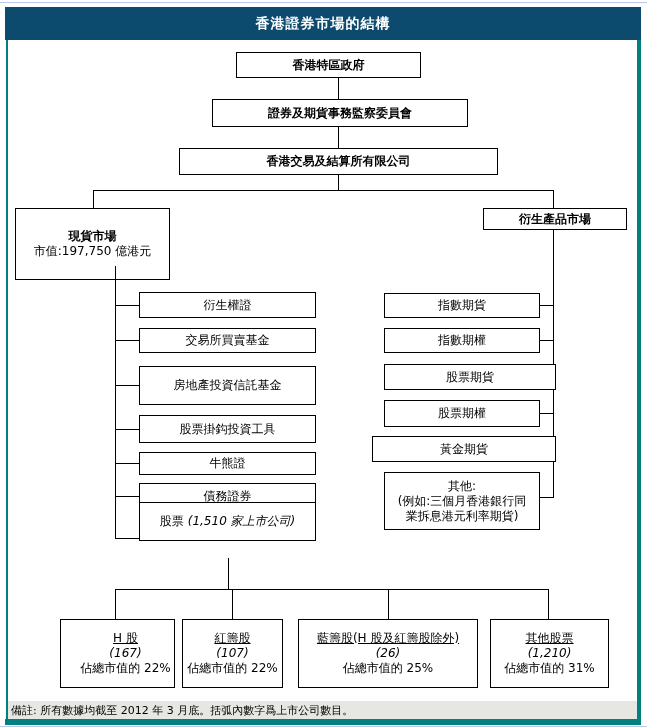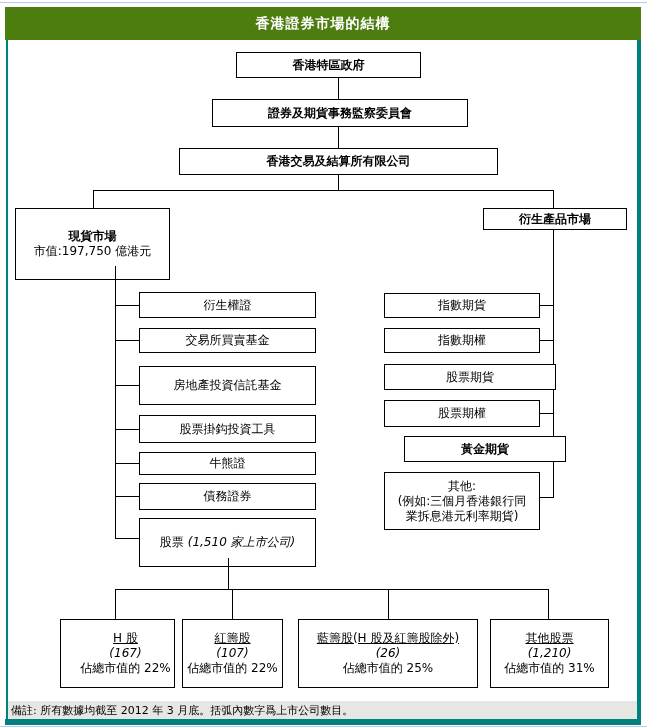--- a/index.html
+++ b/index.html
@@ -2,21 +2,21 @@
 <html><head>
 <meta charset="utf-8">
 <style>
   html,body{margin:0;padding:0;background:#ffffff;}
   .page{
     position:relative;width:647px;height:728px;background:#ffffff;overflow:hidden;
     font-family:"DejaVu Sans","Liberation Sans",sans-serif;color:#000;
   }
   .edge-line{position:absolute;height:1px;background:#b9c8ec;}
   .titlebar{
-    position:absolute;left:5px;top:7px;width:636px;height:33px;background:#4d7c0f;
+    position:absolute;left:5px;top:7px;width:636px;height:33px;background:#0c4a6e;
     display:flex;align-items:center;justify-content:center;
     color:#ffffff;font-weight:bold;font-size:14px;letter-spacing:1px;
   }
   .frame-left{position:absolute;left:6px;top:40px;width:2px;height:680px;background:#00807e;}
   .frame-right{position:absolute;left:637px;top:40px;width:4px;height:680px;background:#00807e;}
   .frame-bottom{position:absolute;left:5px;top:719px;width:636px;height:6px;background:#00807e;}
   .footerbar{
     position:absolute;left:8px;top:701px;width:629px;height:18px;background:#e6e6e3;
     display:flex;align-items:center;font-size:11px;padding-left:3px;box-sizing:border-box;
   }
@@ -89,21 +89,21 @@
   </div>
   <div class="nbox" style="left:139px;top:415px;width:177px;height:28px;">
     <span>股票掛鈎投資工具</span>
   </div>
   <div class="nbox" style="left:139px;top:452px;width:177px;height:23px;">
     <span>牛熊證</span>
   </div>
   <div class="nbox" style="left:139px;top:483px;width:177px;height:27px;">
     <span>債務證券</span>
   </div>
-  <div class="nbox" style="left:139px;top:518px;width:177px;height:49px;">
+  <div class="nbox" style="left:139px;top:502px;width:177px;height:39px;">
     <span class="row">
       <span>股票</span>
       <span class="ital">(1,510  家上市公司)</span>
     </span>
   </div>
 
   <div class="line" style="left:553px;top:230px;width:1px;height:268px;"></div>
   <div class="line" style="left:540px;top:305px;width:14px;height:1px;"></div>
   <div class="line" style="left:540px;top:340px;width:14px;height:1px;"></div>
   <div class="line" style="left:540px;top:377px;width:14px;height:1px;"></div>
@@ -116,21 +116,21 @@
   </div>
   <div class="nbox" style="left:384px;top:328px;width:156px;height:25px;">
     <span>指數期權</span>
   </div>
   <div class="nbox" style="left:384px;top:364px;width:172px;height:26px;">
     <span>股票期貨</span>
   </div>
   <div class="nbox" style="left:384px;top:400px;width:156px;height:27px;">
     <span>股票期權</span>
   </div>
-  <div class="nbox" style="left:404px;top:436px;width:162px;height:26px;font-weight:bold;">
+  <div class="nbox" style="left:372px;top:436px;width:184px;height:26px;">
     <span>黃金期貨</span>
   </div>
   <div class="nbox" style="left:384px;top:472px;width:156px;height:58px;">
     <span>其他:</span>
     <span>(例如:三個月香港銀行同</span>
     <span>業拆息港元利率期貨)</span>
   </div>
 
   <div class="line" style="left:228px;top:558px;width:1px;height:31px;"></div>
   <div class="line" style="left:115px;top:589px;width:434px;height:1px;"></div>

